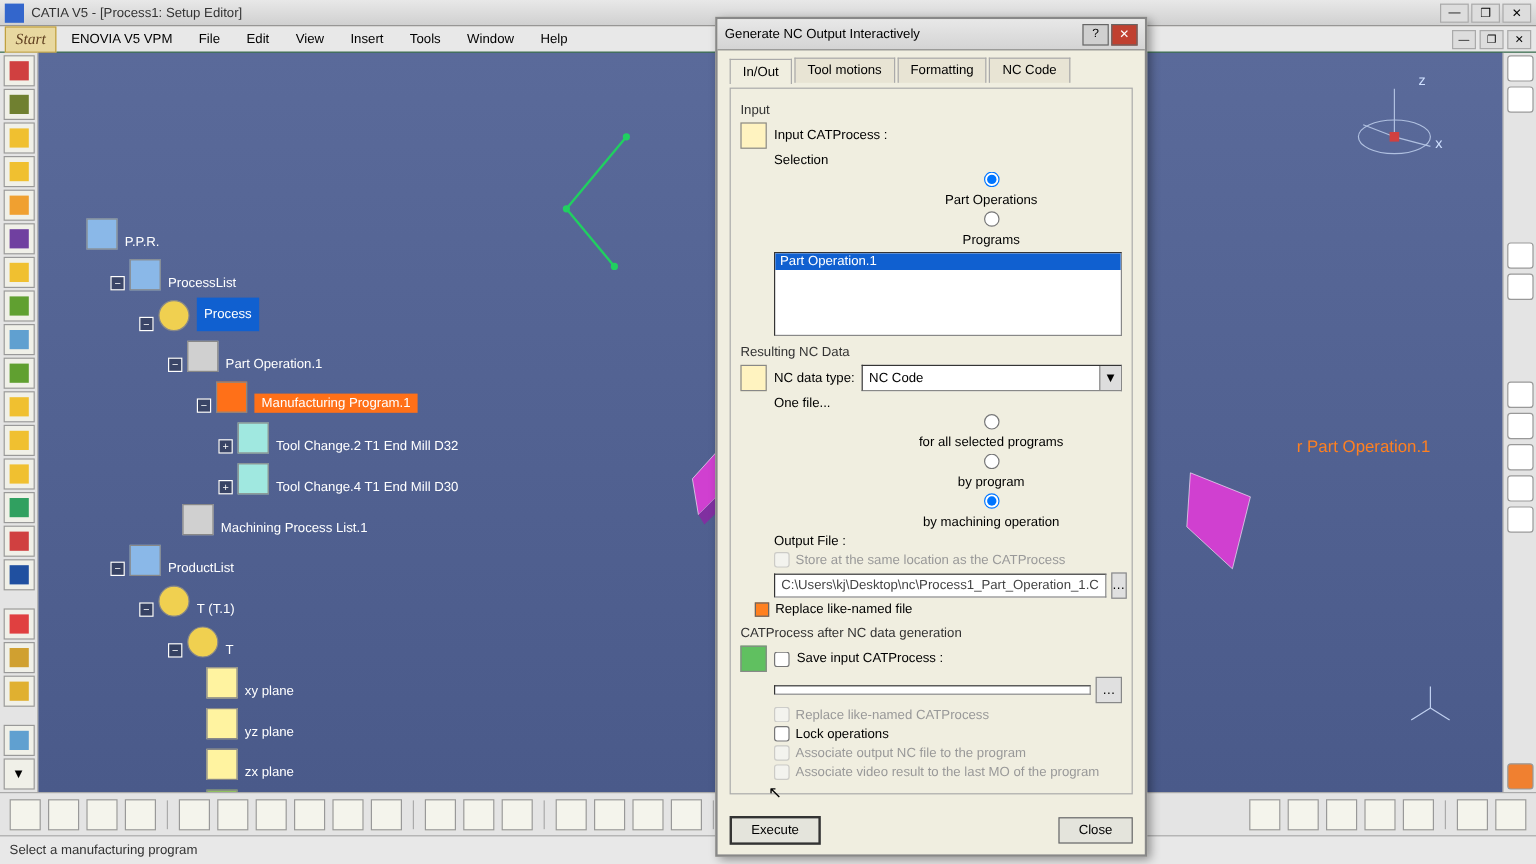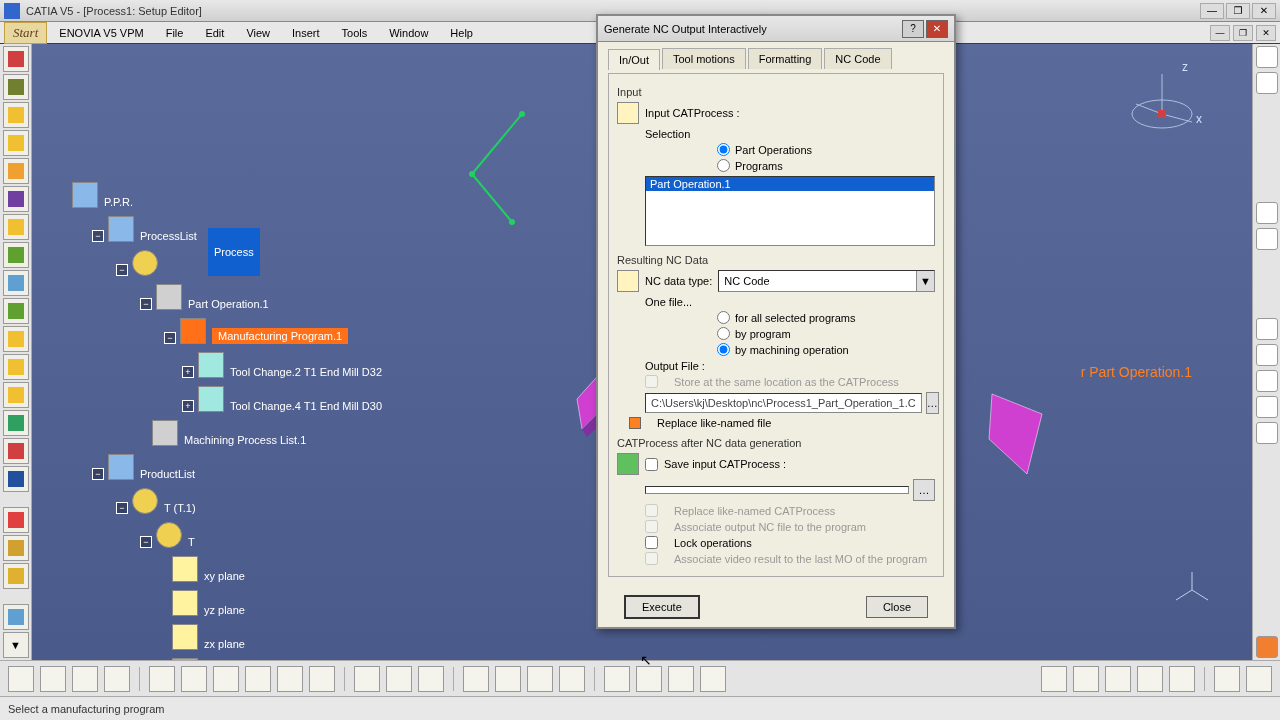--- a/index.html
+++ b/index.html
@@ -28,21 +28,21 @@
 
 
 .tree { position: absolute; left: 40px; top: 130px; color: #fff; font-size: 14px; }
 .tree .row { display: flex; align-items: flex-end; height: 34px; }
 .tree .nodeicon { width: 26px; height: 26px; background: #fff3a0; border: 1px solid #888; margin-right: 6px; display:flex; align-items:center; justify-content:center; }
 .tree .nodeicon.blue { background: #8ab8e8; }
 .tree .nodeicon.cyan { background: #a0e8e0; }
 .tree .nodeicon.yellow { background: #f0d050; border-radius: 50%; }
 .tree .nodeicon.gray { background: #d0d0d0; }
 .tree .label { white-space: nowrap; }
-.tree .sel-blue { background: #1060d0; color: #fff; padding: 18px 6px; margin-left: 44px; }
+.tree .sel-blue { background: #1060d0; color: #fff; padding: 8px 6px; }
 .tree .sel-orange { background: #ff7018; color: #fff; padding: 2px 6px; }
 .tree .expander { width: 12px; height: 12px; border: 1px solid #fff; background: rgba(0,0,0,0.3); margin-right: 4px; display: flex; align-items: center; justify-content: center; color: #fff; font-size: 9px; cursor: pointer; }
 
 
 .compass { position: absolute; right: 50px; top: 20px; width: 80px; height: 80px; }
 .compass svg { width: 100%; height: 100%; }
 .axis-lbl { position: absolute; color: #cfe0ff; font-size: 12px; }
 
 
 .part-label { position: absolute; right: 60px; top: 320px; color: #ff8020; font-size: 14px; }
@@ -69,36 +69,36 @@
 .dlg-body { padding: 6px 10px 10px; }
 .tabs { display: flex; gap: 2px; margin-bottom: 4px; }
 .tab { padding: 4px 10px; background: #e8e4d4; border: 1px solid #aaa; border-bottom: none; cursor: pointer; }
 .tab.active { background: #f0eee0; position: relative; top: 1px; }
 .tabpanel { border: 1px solid #aaa; padding: 8px; background: #f0eee0; }
 .group-lbl { color: #333; margin: 4px 0; }
 .inline { display: flex; align-items: center; gap: 6px; }
 .icon-sm { width: 22px; height: 22px; background: #fff3c0; border: 1px solid #888; flex-shrink: 0; }
 .txtfield { flex: 1; background: #fff; border: 1px inset #888; padding: 3px 5px; color: #444; }
 .txtfield.dis { background: #f0eee0; color: #888; }
-.radio-row { display: flex; align-items: center; gap: 5px; margin: 3px 0 3px 100px; }
+.radio-row { display: flex; align-items: center; gap: 5px; margin: 3px 0 3px 100px; flex-direction: column; }
 .radio-row input { margin: 0; }
 .listbox { border: 1px inset #888; background: #fff; margin-top: 4px; height: 70px; overflow: auto; }
 .listbox .item { padding: 1px 4px; }
 .listbox .item.sel { background: #1060d0; color: #fff; }
 .section { margin-top: 8px; }
 .dropdown { display: flex; border: 1px inset #888; background: #fff; height: 22px; align-items: center; flex: 1; cursor: pointer; }
 .dropdown .val { flex: 1; padding: 0 5px; }
 .dropdown .arrow { width: 18px; height: 100%; background: #ddd; border-left: 1px solid #888; display: flex; align-items: center; justify-content: center; }
 .filerow { display: flex; align-items: center; gap: 4px; margin-top: 4px; }
 .filerow .browse { width: 22px; height: 22px; border: 1px solid #888; background: #e0e0e0; cursor: pointer; display:flex; align-items:center; justify-content:center; }
-.chk-row { display: flex; align-items: center; gap: 16px; margin: 3px 0; }
+.chk-row { display: flex; align-items: center; gap: 5px; margin: 3px 0; }
 .chk-row.dis { color: #999; }
 .chk-row input { margin: 0; }
 .chk-orange { width: 12px; height: 12px; background: #ff8020; border: 1px solid #666; }
-.dlg-footer { display: flex; justify-content: space-between; padding: 8px 26px; align-items: center; }
+.dlg-footer { display: flex; justify-content: space-between; padding: 8px 10px; align-items: center; }
 .btn { padding: 4px 16px; border: 1px solid #666; background: #e4e4dc; cursor: pointer; }
 .btn.primary { border: 2px solid #333; }
 .cursor { position: absolute; left: 640px; top: 652px; pointer-events: none; font-size: 14px; }
 
 
 .sketch { position: absolute; left: 420px; top: 60px; }
 .sketch line { stroke: #20d060; stroke-width: 2; }
 .sketch circle { fill: #20d060; }
 
 .mini3d { position: absolute; left: 540px; top: 295px; }
@@ -453,28 +453,28 @@
           <span>Save input CATProcess :</span>
         </div>
         <div class="filerow" style="margin-left:28px">
           <div class="txtfield"></div>
           <div class="browse">…</div>
         </div>
         <div class="chk-row dis" style="margin-left:28px">
           <input type="checkbox" disabled="" style="">
           <span>Replace like-named CATProcess</span>
         </div>
+        <div class="chk-row" style="margin-left:28px">
+          <input type="checkbox" style="">
+          <span>Lock operations</span>
+        </div>
         <div class="chk-row dis" style="margin-left:28px">
           <input type="checkbox" disabled="" style="">
           <span>Associate output NC file to the program</span>
         </div>
-        <div class="chk-row" style="margin-left:28px">
-          <input type="checkbox" style="">
-          <span>Lock operations</span>
-        </div>
         <div class="chk-row dis" style="margin-left:28px">
           <input type="checkbox" disabled="" style="">
           <span>Associate video result to the last MO of the program</span>
         </div>
       </div>
     </div>
   </div>
   <div class="dlg-footer">
     <div class="btn primary">Execute</div>
     <div class="btn">Close</div>

